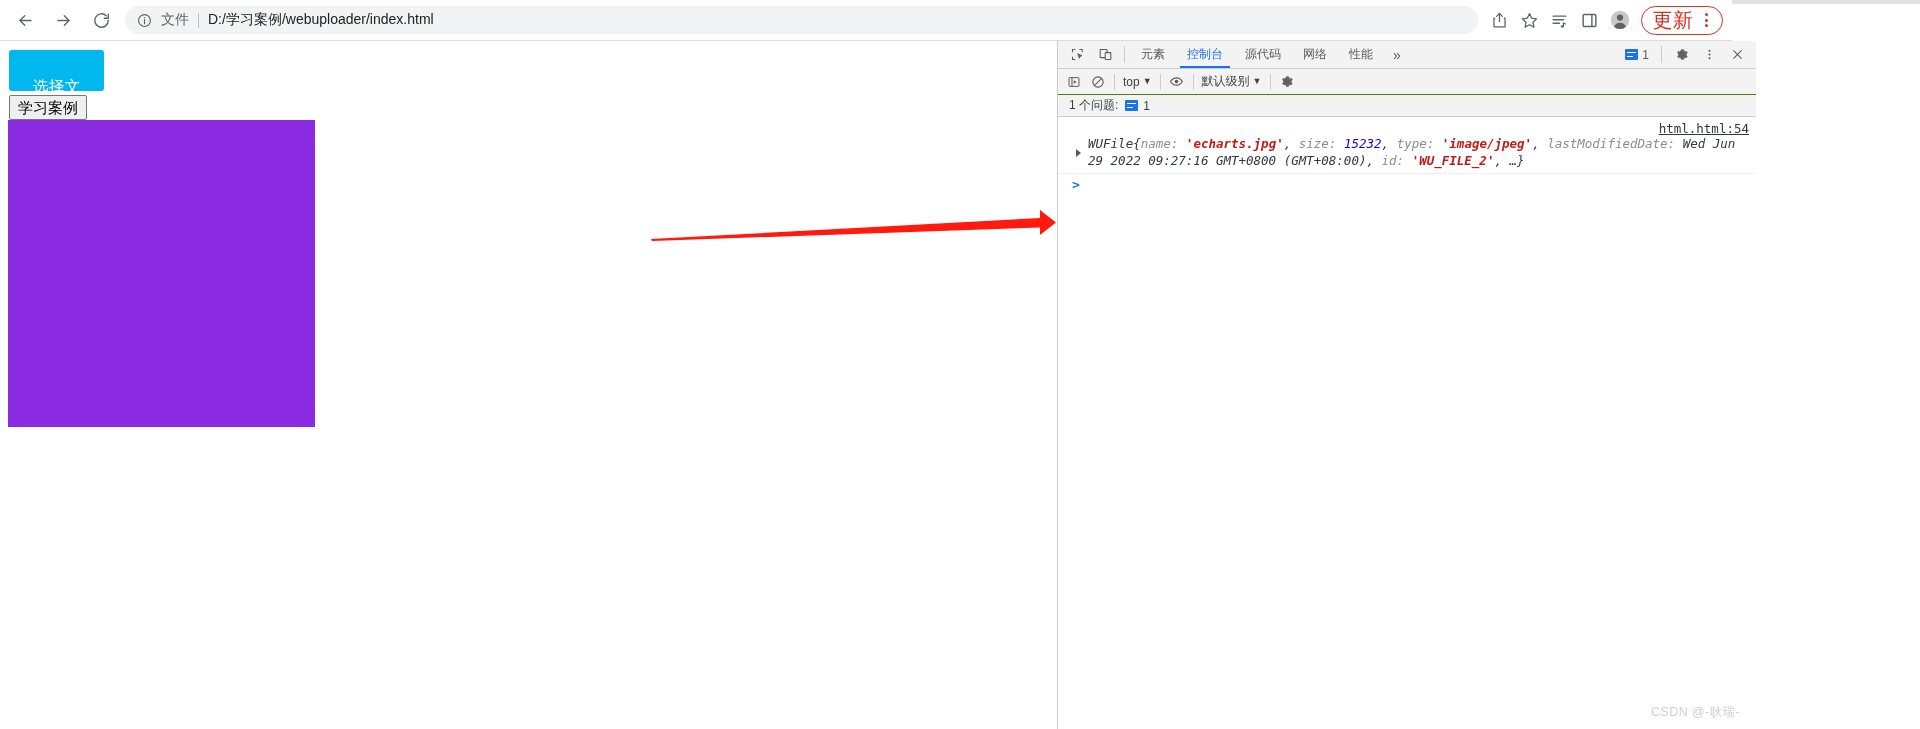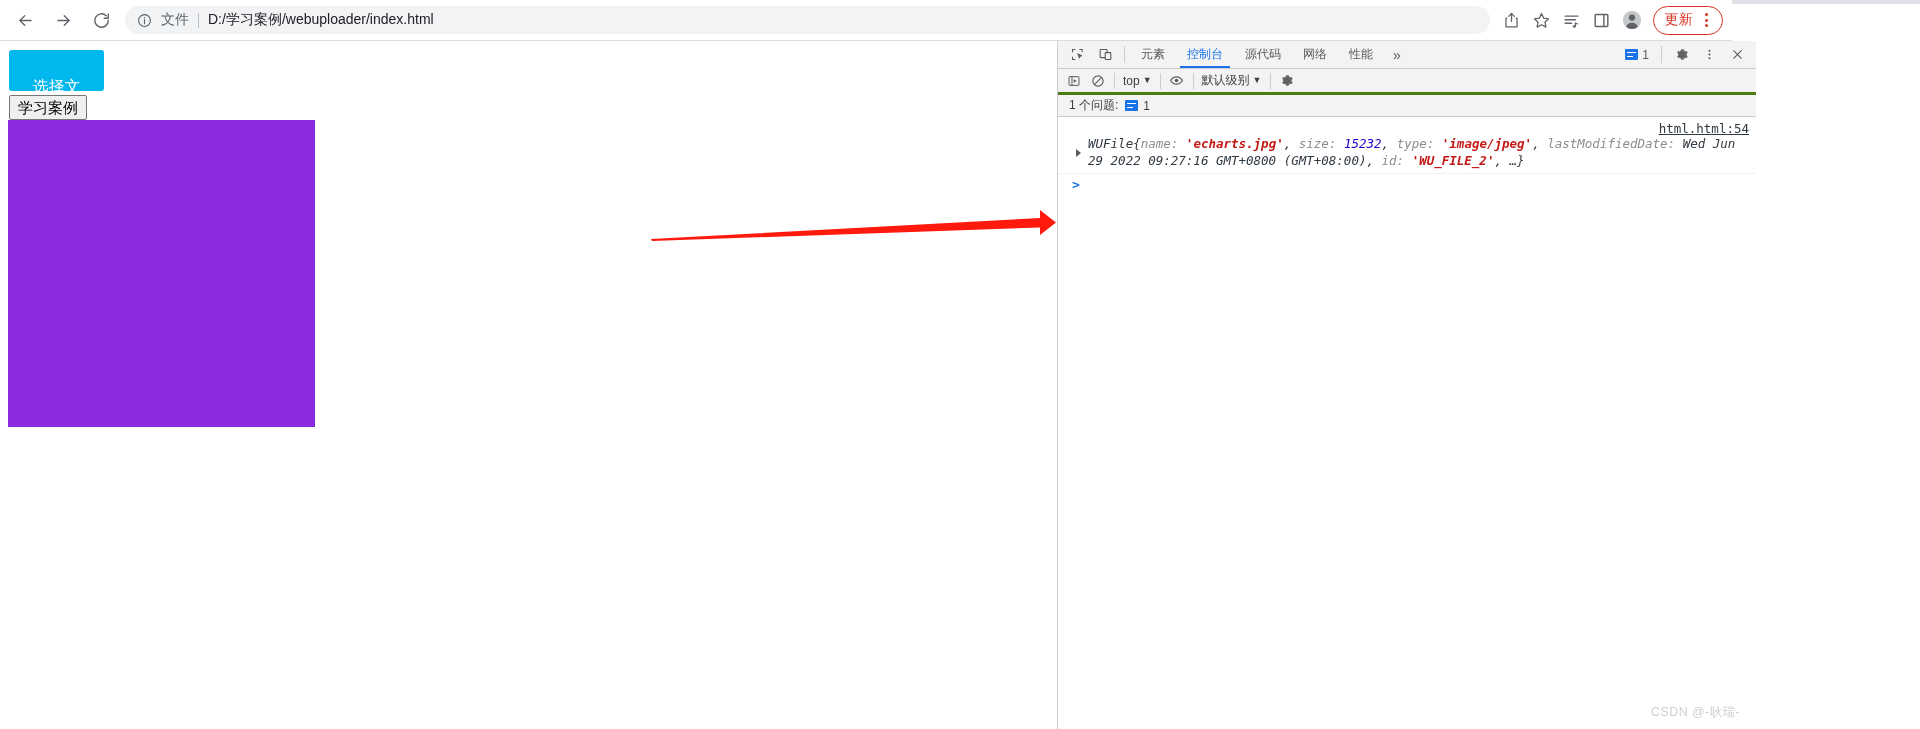--- a/index.html
+++ b/index.html
@@ -107,21 +107,21 @@
     border: 1px solid #d93025;
     border-radius: 16px;
     padding: 0 6px 0 11px;
     margin-left: 5px;
     margin-right: 9px;
     color: #d93025;
     cursor: pointer;
     flex: 0 0 auto;
   }
   #update-pill .update-label {
-    font-size: 14px;
+    font-size: 20px;
     white-space: nowrap;
     letter-spacing: 0.2px;
   }
   #update-pill .kebab {
     display: flex; flex-direction: column; justify-content: center;
     align-items: center; gap: 2.5px;
     width: 20px; height: 20px; margin-left: 3px;
   }
   #update-pill .kebab i {
     width: 3px; height: 3px; border-radius: 50%; background: #d93025;
@@ -263,21 +263,21 @@
     left: 2px; top: 6.5px; width: 6px; height: 1.4px;
     background: #fff;
   }
   #issues-counter .issue-count {
     font-size: 12px; color: #5a5a5a;
   }
 
   #devtools-console-toolbar {
     height: 26px;
     background: #f3f3f3;
-    border-bottom: 3px solid #4d7c0f;
+    border-bottom: 1px solid #4d7c0f;
     display: flex;
     align-items: center;
     padding: 0 4px;
   }
   .ct-icon {
     width: 24px; height: 24px;
     display: flex; align-items: center; justify-content: center;
     color: #5a5a5a;
     cursor: pointer;
     flex: 0 0 auto;

